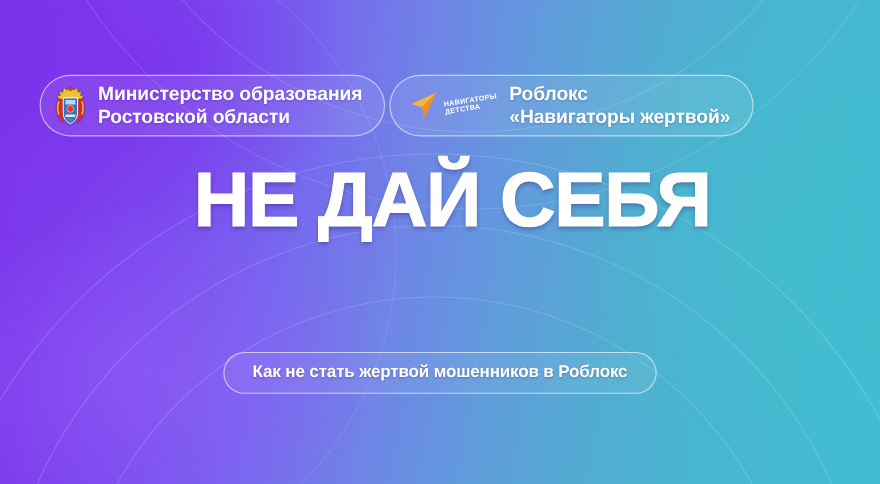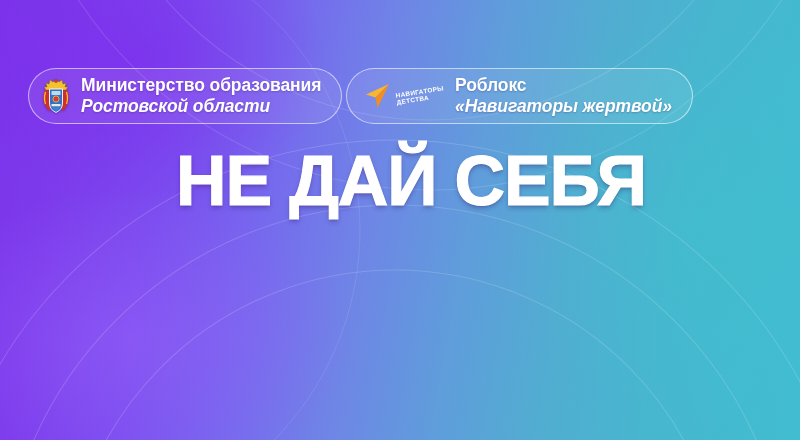--- a/index.html
+++ b/index.html
@@ -90,21 +90,21 @@
 
   .pill-text {
     color: #ffffff;
     font-size: 17.5px;
     font-weight: 700;
     line-height: 1.18;
     letter-spacing: -0.1px;
     text-shadow: 0 1px 2px rgba(40,20,90,0.28);
     white-space: nowrap;
   }
-  .pill-text .l2 { display: block; font-style: italic; }
+  .pill-text .l2 { display: block; }
 
   
   .emblem {
     width: 30px;
     height: 36px;
     flex: 0 0 auto;
     filter: drop-shadow(0 1px 1px rgba(30,10,70,0.35));
   }
 
   
@@ -239,14 +239,19 @@
         <span class="l2">«Навигаторы жертвой»</span>
       </div>
     </div>
 
   </div>
 
   <div class="headline">
     <span class="line">НЕ ДАЙ СЕБЯ</span>
   </div>
 
+  <div class="subtitle-wrap">
+    <div class="subtitle-pill">
+      <span>Как не стать жертвой мошенников в Роблокс</span>
+    </div>
+  </div>
 
 </div>
 
 </body></html>

